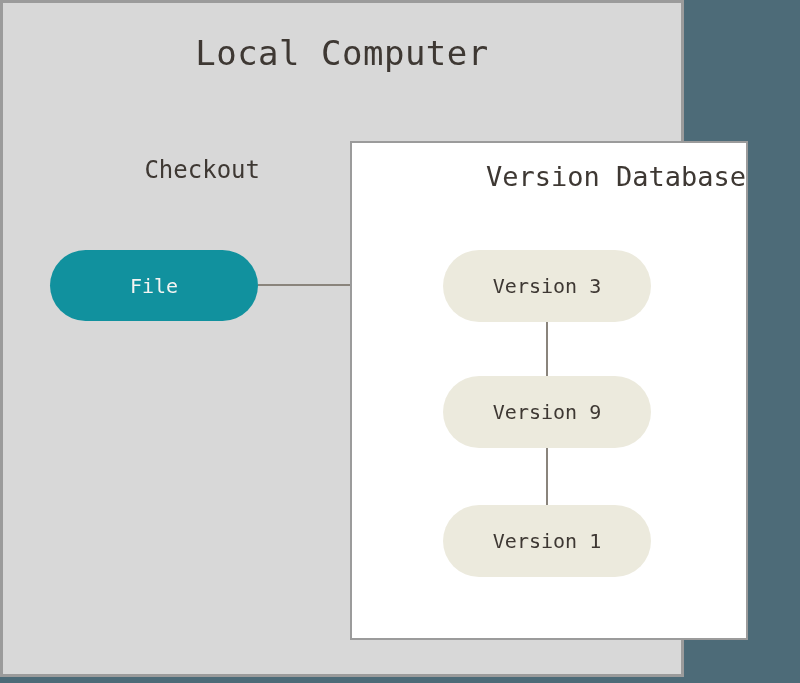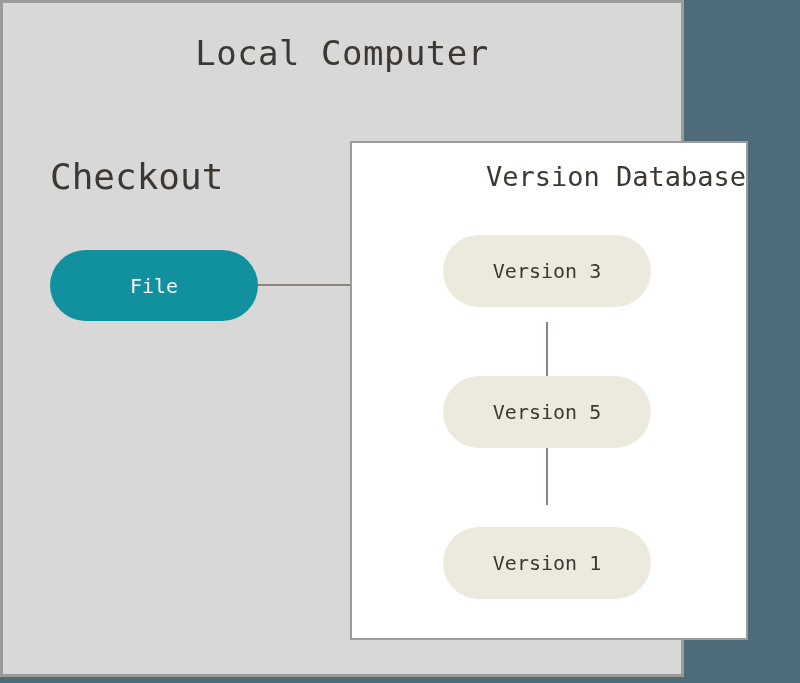--- a/index.html
+++ b/index.html
@@ -33,22 +33,22 @@
     font-size: 34px;
     letter-spacing: 0.5px;
     color: var(--text, #3e3833);
     white-space: pre;
   }
   .checkout-label {
     position: absolute;
     left: 47px;
     top: 153px;
     width: 210px;
-    text-align: left;
-    font-size: 36px;
+    text-align: right;
+    font-size: 24px;
     color: var(--text, #3e3833);
     white-space: pre;
   }
   .vdb-box {
     position: absolute;
     left: 347px;
     top: 138px;
     width: 398px;
     height: 499px;
     box-sizing: border-box;
@@ -78,23 +78,23 @@
     top: 247px;
     height: 71px;
     background: var(--file-pill-bg, #11919e);
     color: var(--file-pill-text, #f5f4f2);
   }
   .pill.version {
     left: 440px;
     background: var(--version-pill-bg, #eceadd);
     color: var(--text, #3e3833);
   }
-  .pill.v3 { top: 232px; text-align: right; }
+  .pill.v3 { top: 247px; text-align: right; }
   .pill.v2 { top: 373px; }
-  .pill.v1 { top: 524px; }
+  .pill.v1 { top: 502px; }
   .connector {
     position: absolute;
     background: var(--connector-line, #8a847c);
   }
   .connector.h {
     left: 255px;
     top: 281px;
     width: 187px;
     height: 2px;
   }
@@ -119,19 +119,19 @@
   <div class="pill file">File</div>
 
   <div class="vdb-box">
     <div class="vdb-title">Version Database</div>
   </div>
 
   <div class="pill version v3">Version 3</div>
 
   <div class="connector v v1"></div>
 
-  <div class="pill version v2">Version 5</div>
+  <div class="pill version v2">Version 9</div>
 
   <div class="connector v v2"></div>
 
   <div class="pill version v1">Version 1</div>
 
 </div>
 
 </body></html>

